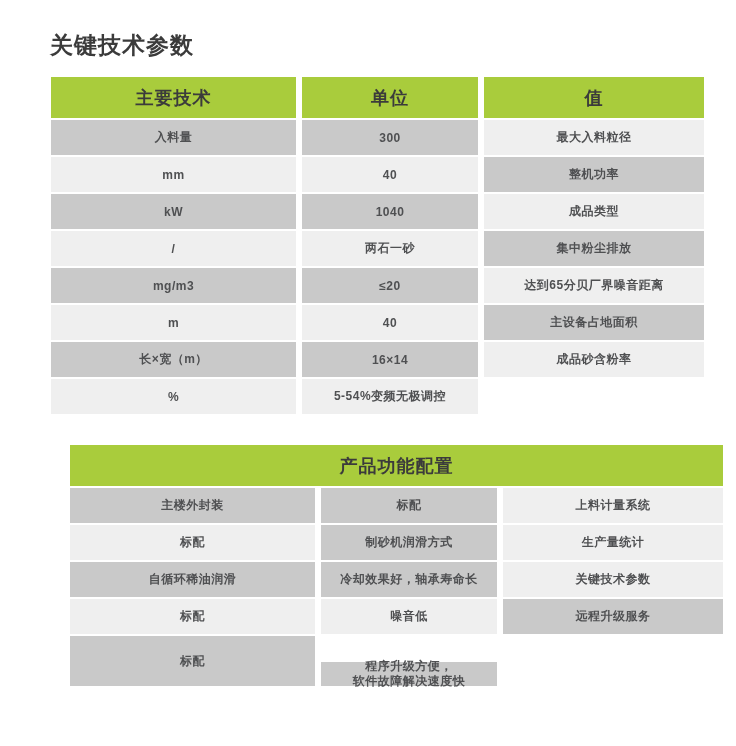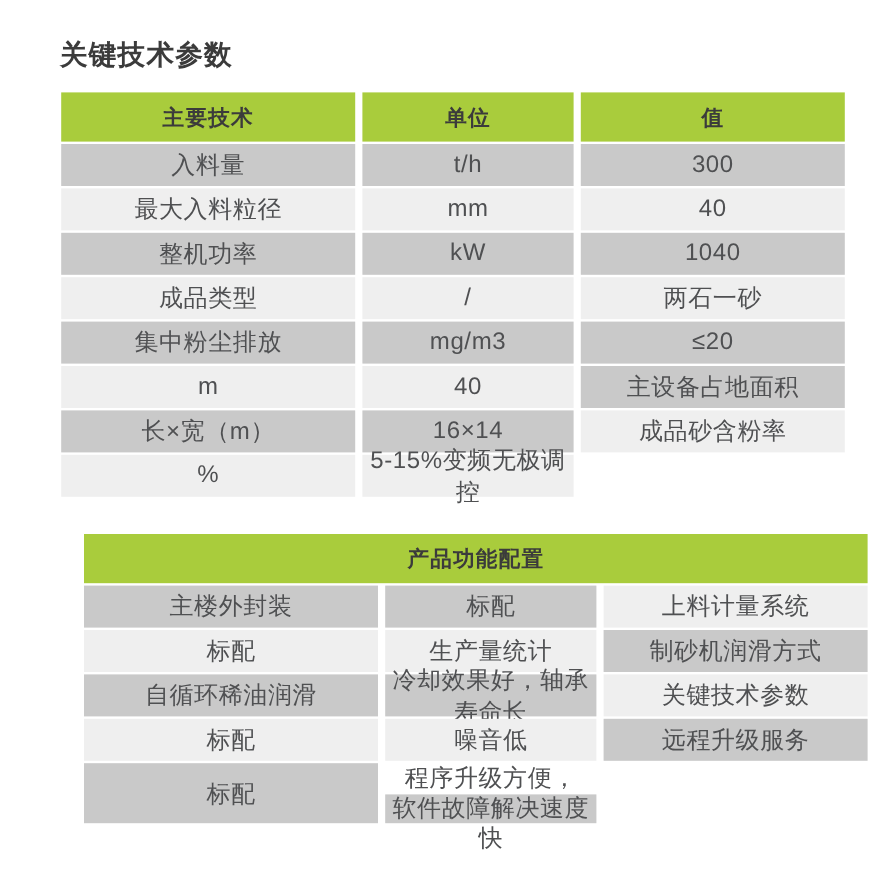--- a/index.html
+++ b/index.html
@@ -37,23 +37,24 @@
   .table2 {
     top: 445px;
     grid-template-rows: 41px repeat(4, 35px) 50px;
     padding-left: 19px;
   }
   .cell {
     display: flex;
     align-items: center;
     justify-content: center;
     text-align: center;
-    font-size: 20px;
+    font-size: 12px;
     letter-spacing: 0.5px;
     color: var(--body-text, #4f5052);
+    font-weight: bold;
   }
   .head {
     background: var(--green, #a9cc3c);
     font-weight: bold;
     font-size: 18px;
     letter-spacing: 1px;
     color: var(--header-text, #3b3b3b);
   }
   .dark  { background: var(--row-dark, #c9c9c9); }
   .light { background: var(--row-light, #efefef); }
@@ -66,62 +67,62 @@
 <div class="page">
 
   <h1 class="title">关键技术参数</h1>
 
   <div class="grid table1">
     <div class="cell head">主要技术</div>
     <div class="cell head">单位</div>
     <div class="cell head">值</div>
 
     <div class="cell dark">入料量</div>
-    <div class="cell dark">t/h</div>
     <div class="cell dark">300</div>
 
     <div class="cell light">最大入料粒径</div>
     <div class="cell light">mm</div>
     <div class="cell light">40</div>
 
     <div class="cell dark">整机功率</div>
     <div class="cell dark">kW</div>
     <div class="cell dark">1040</div>
 
     <div class="cell light">成品类型</div>
     <div class="cell light">/</div>
     <div class="cell light">两石一砂</div>
 
     <div class="cell dark">集中粉尘排放</div>
     <div class="cell dark">mg/m3</div>
     <div class="cell dark">≤20</div>
 
+    <div class="cell light">达到65分贝厂界噪音距离</div>
     <div class="cell light">m</div>
     <div class="cell light">40</div>
 
     <div class="cell dark">主设备占地面积</div>
     <div class="cell dark">长×宽（m）</div>
     <div class="cell dark">16×14</div>
 
     <div class="cell light">成品砂含粉率</div>
     <div class="cell light">%</div>
-    <div class="cell light">5-15%变频无极调控</div>
+    <div class="cell light">5-54%变频无极调控</div>
   </div>
 
   <div class="grid table2">
     <div class="cell head span3">产品功能配置</div>
 
     <div class="cell dark">主楼外封装</div>
     <div class="cell dark">标配</div>
 
     <div class="cell light">上料计量系统</div>
     <div class="cell light">标配</div>
+    <div class="cell dark">制砂机润滑方式</div>
+
     <div class="cell light">生产量统计</div>
-
-    <div class="cell dark">制砂机润滑方式</div>
     <div class="cell dark">自循环稀油润滑</div>
     <div class="cell dark">冷却效果好，轴承寿命长</div>
 
     <div class="cell light">关键技术参数</div>
     <div class="cell light">标配</div>
     <div class="cell light">噪音低</div>
 
     <div class="cell dark">远程升级服务</div>
     <div class="cell dark">标配</div>
     <div class="cell dark pre">程序升级方便，

